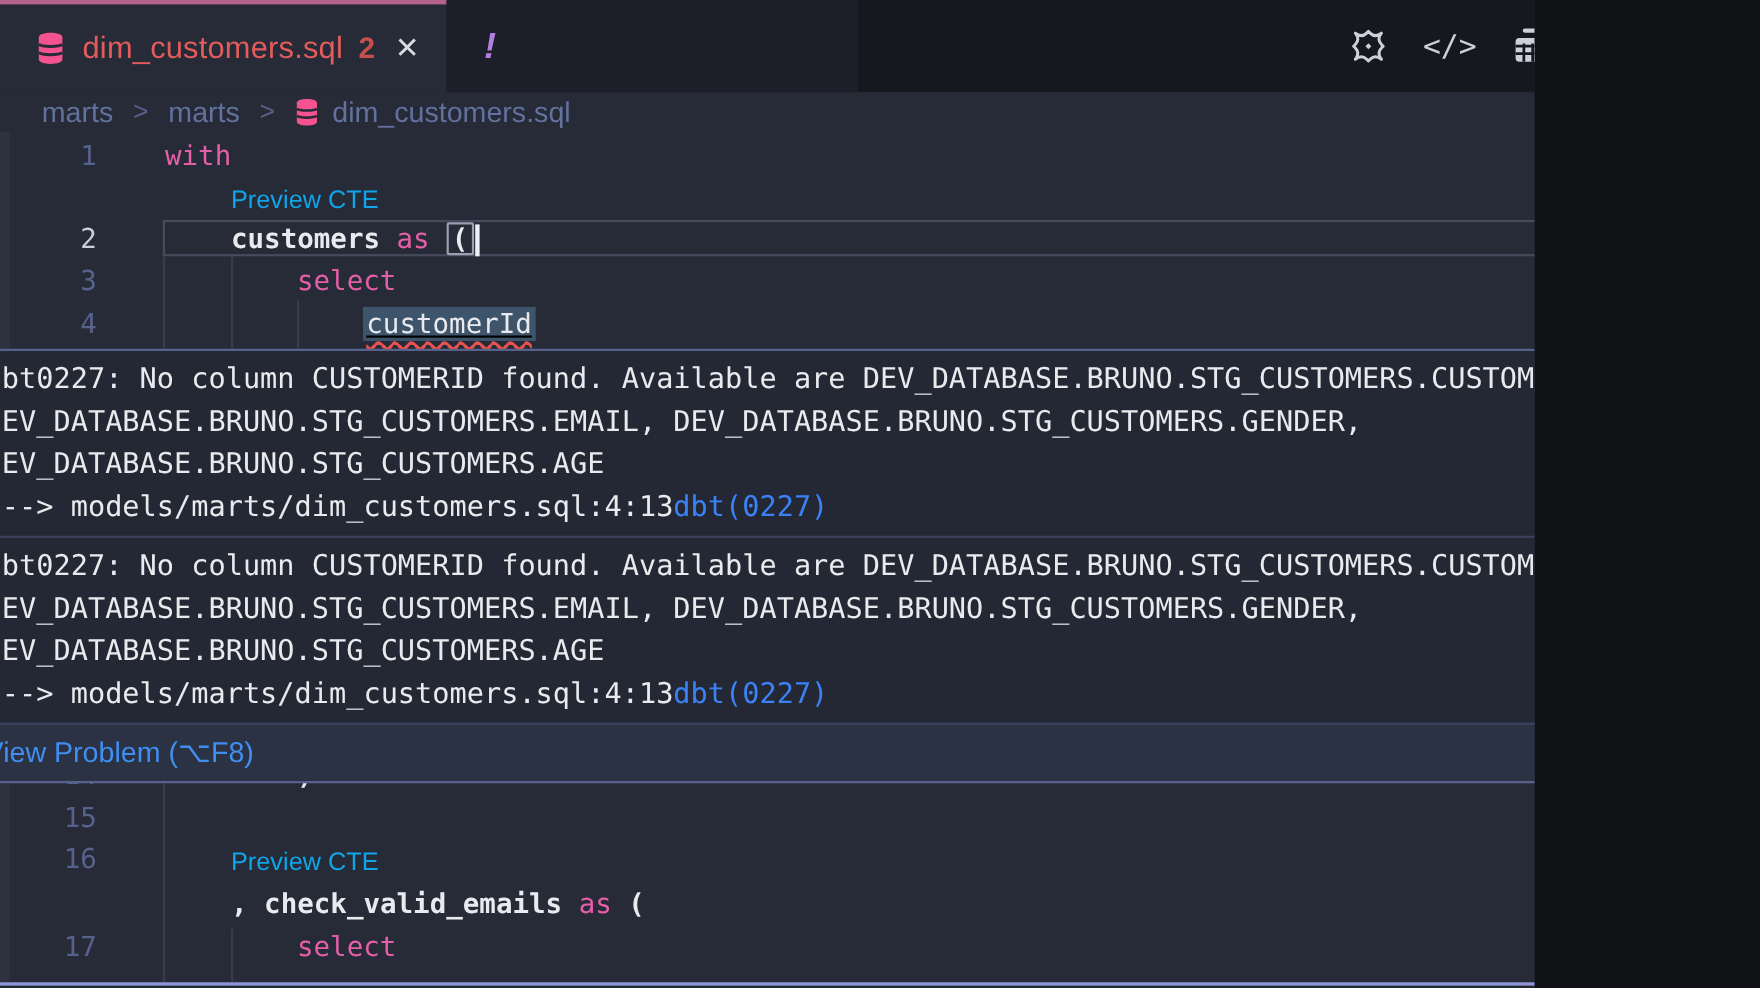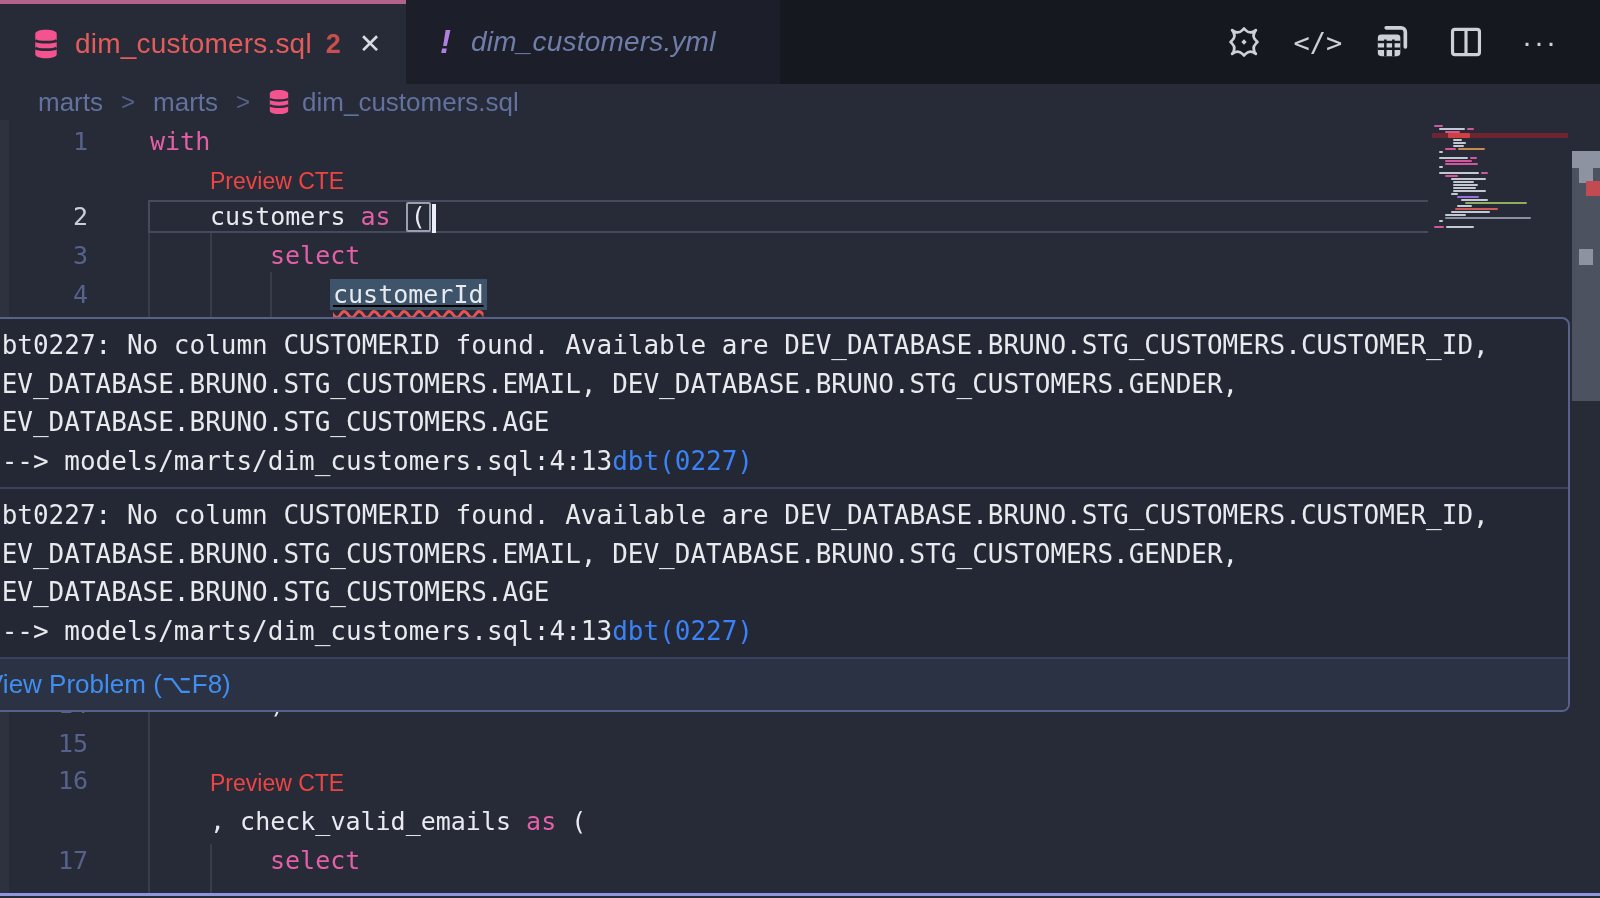--- a/index.html
+++ b/index.html
@@ -1,16 +1,16 @@
 <!DOCTYPE html>
 <html style="--accent-pink: #e55fa8; --file-error-red: #e25c5c; --badge-red: #c94f4f; --warning-purple: #b07fe0; --tab-stripe: #b2628b; --icon-pink: #f4538f; --link-blue: #3f8ef0; --squiggle-red: #e8524f; --minimap-error-red: #d04040; --lavender-divider: #9096dc;"><head>
 <meta charset="utf-8">
 <style>
   html,body{margin:0;padding:0;background:#101216;}
-  .screen{position:relative;width:1600px;height:898px;background:#272b37;overflow:hidden;
+  .screen{position:relative;width:1395px;height:898px;background:#272b37;overflow:hidden;
           font-family:"Liberation Sans",sans-serif;}
 
   
   .tabbar{position:absolute;left:0;top:0;width:1600px;height:84px;background:#16181f;}
   .tab{position:absolute;top:0;height:84px;box-sizing:border-box;display:flex;align-items:center;cursor:pointer;}
   .tab-active{left:0;width:406px;background:#272b37;border-top:4px solid var(--tab-stripe);padding-left:33px;}
   .tab-inactive{left:406px;width:374px;background:#1c1f29;padding-left:34px;}
   .tab-label{font-size:28px;letter-spacing:.2px;}
   .tab-active .tab-label{color:var(--file-error-red);margin-left:16px;}
   .tab-inactive .tab-label{color:#6e7ea9;font-style:italic;margin-left:20px;}
@@ -31,27 +31,27 @@
   .breadcrumb .db-icon{width:22px;height:26px;margin-right:12px;}
 
   
   .editor{position:absolute;left:0;top:120px;width:1600px;height:778px;background:#272b37;}
   .left-strip{position:absolute;left:0;top:0;width:9px;height:773px;background:#2d323e;}
   .gutter-num{position:absolute;left:0;width:88px;height:34px;line-height:34px;text-align:right;
               font-family:"DejaVu Sans Mono",monospace;font-size:25px;color:#57628c;cursor:pointer;}
   .gutter-num.active{color:#c9ced9;}
   .code-line{position:absolute;height:34px;line-height:34px;font-family:"DejaVu Sans Mono",monospace;
              font-size:25px;white-space:pre;cursor:text;}
-  .tok-fg{color:#e8eaf0;}
+  .tok-fg{color:#e8eaf0;font-weight:bold;}
   .tok-kw{color:var(--accent-pink);}
   .tok-err{color:#e8eaf0;background:#3d546a;padding:1px 3px;
            text-decoration:underline wavy var(--squiggle-red);text-decoration-thickness:2.5px;text-underline-offset:7px;}
   .bracket-box{display:inline-block;border:2px solid #99a0b0;border-radius:2px;padding:0 3px;line-height:26px;}
   .caret{display:inline-block;width:4px;height:29px;background:#eceff5;vertical-align:middle;margin-left:1px;}
-  .code-lens{position:absolute;height:28px;line-height:28px;font-size:23px;color:#ef4444;cursor:pointer;}
+  .code-lens{position:absolute;height:28px;line-height:28px;font-size:23px;color:#0ea5e9;cursor:pointer;}
   .current-line{position:absolute;left:148px;top:80px;width:1280px;height:33px;box-sizing:border-box;
                 border-top:2px solid #454b5c;border-bottom:2px solid #454b5c;border-left:2px solid #454b5c;}
   .indent-guide{position:absolute;width:2px;background:#373c49;}
 
   
   .minimap{position:absolute;left:1432px;top:5px;width:136px;cursor:pointer;}
   .mm-row{position:relative;height:2px;margin-bottom:1px;}
   .mm-row.mm-error{height:5px;background:#6e2531;margin-top:-1px;}
   .mm-seg{position:absolute;top:0;height:2px;border-radius:1px;}
   .mm-error .mm-seg{height:5px;}
@@ -86,21 +86,20 @@
       <svg class="db-icon" viewBox="0 0 24 28">
         <path d="M2 4.5C2 2.2 6.5 .8 12 .8s10 1.4 10 3.7v19c0 2.3-4.5 3.7-10 3.7S2 25.8 2 23.5z" fill="#f4538f"></path>
         <path d="M2 10.6c3 2.3 17 2.3 20 0M2 17.6c3 2.3 17 2.3 20 0" stroke="#272b37" stroke-width="2.6" fill="none"></path>
       </svg>
       <span class="tab-label">dim_customers.sql</span>
       <span class="tab-badge">2</span>
       <span class="tab-close">✕</span>
     </div>
     <div class="tab tab-inactive">
       <span class="warn-mark">!</span>
-      <span class="tab-label">dim_customers.yml</span>
     </div>
     <div class="actions">
       <span class="action">
         <svg width="38" height="38" viewBox="0 0 24 24" fill="none" stroke="#ccd0d8" stroke-width="1.7" stroke-linejoin="round">
           <path d="M4.5 4.5C7 6.5 9 6.5 11 4.5L12 3.5l1 1c2 2 4 2 6.5 0-2 2.5-2 4.5 0 6.5l1 1-1 1c-2 2-2 4 0 6.5-2.5-2-4.5-2-6.5 0l-1 1-1-1c-2-2-4-2-6.5 0 2-2.5 2-4.5 0-6.5l-1-1 1-1c2-2 2-4 0-6.5z"></path>
           <rect x="10.8" y="10.8" width="2.4" height="2.4" transform="rotate(45 12 12)" fill="#ccd0d8" stroke="none"></rect>
         </svg>
       </span>
       <span class="action">
         <span class="codetxt">&lt;/&gt;</span>

